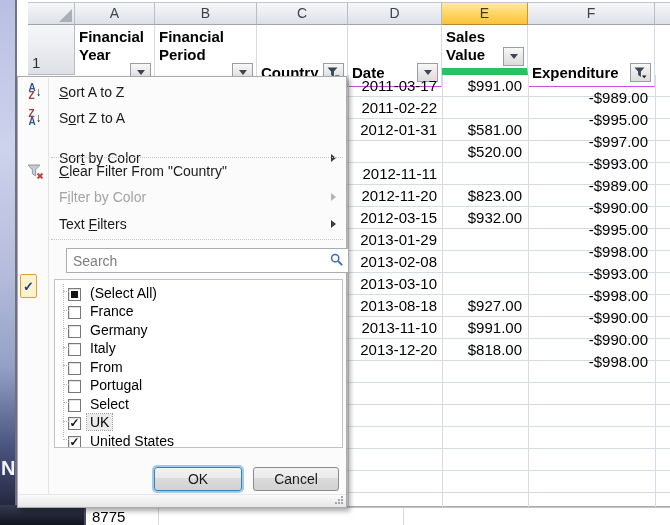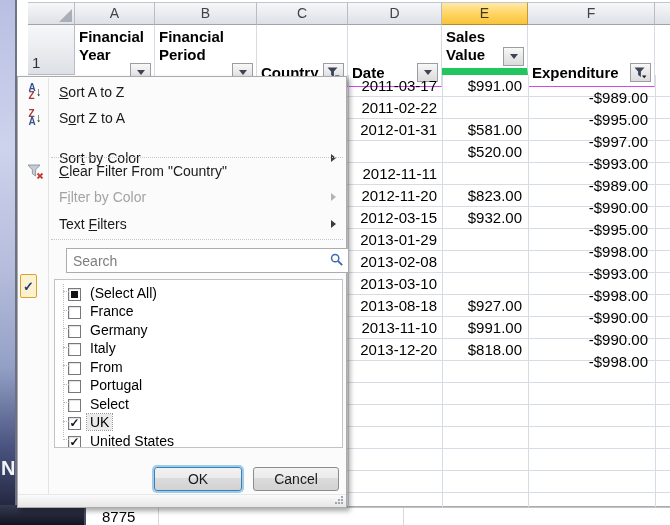--- a/index.html
+++ b/index.html
@@ -54,21 +54,21 @@
   .vl-d{left:331px;} .vl-e{left:425px;} .vl-f{left:511px;} .vl-g{left:638px;}
   .drow{position:absolute;left:0;height:22px;width:653px;}
   .dcell{position:absolute;top:0;height:22px;line-height:22px;font-size:15px;color:#000;text-align:right;}
   .c-date{left:331px;width:94px;padding-right:5px;}
   .c-sales{left:425px;width:86px;padding-right:6px;}
   .c-exp{left:511px;width:127px;padding-right:7px;margin-top:12px;}
 
   
   .behind-row{position:absolute;left:86px;top:507px;width:584px;height:18px;background:#fff;z-index:2;
     font-size:15px;color:#000;line-height:18px;border-top:1px solid #c3c3c3;}
-  .behind-val{position:absolute;left:6px;top:0;margin-left:10px;}
+  .behind-val{position:absolute;left:6px;top:0;}
   .b-vl{position:absolute;top:0;height:18px;width:1px;background:#d8d8d8;}
 
   
   .fmenu{position:absolute;left:17px;top:76px;width:330px;height:432px;background:#fbfbfb;
     border:1px solid #ababab;box-shadow:3px 3px 5px rgba(0,0,0,0.35);z-index:5;}
   .gutter-line{position:absolute;left:30px;top:1px;height:417px;width:1px;background:#e4e4e4;}
   .mi{position:absolute;left:1px;width:326px;height:26px;display:flex;align-items:center;padding-left:40px;
     font-size:14px;color:#1a1a1a;}
   .mi .u{text-decoration:underline;}
   .mi.disabled{color:#a3a3a3;}

